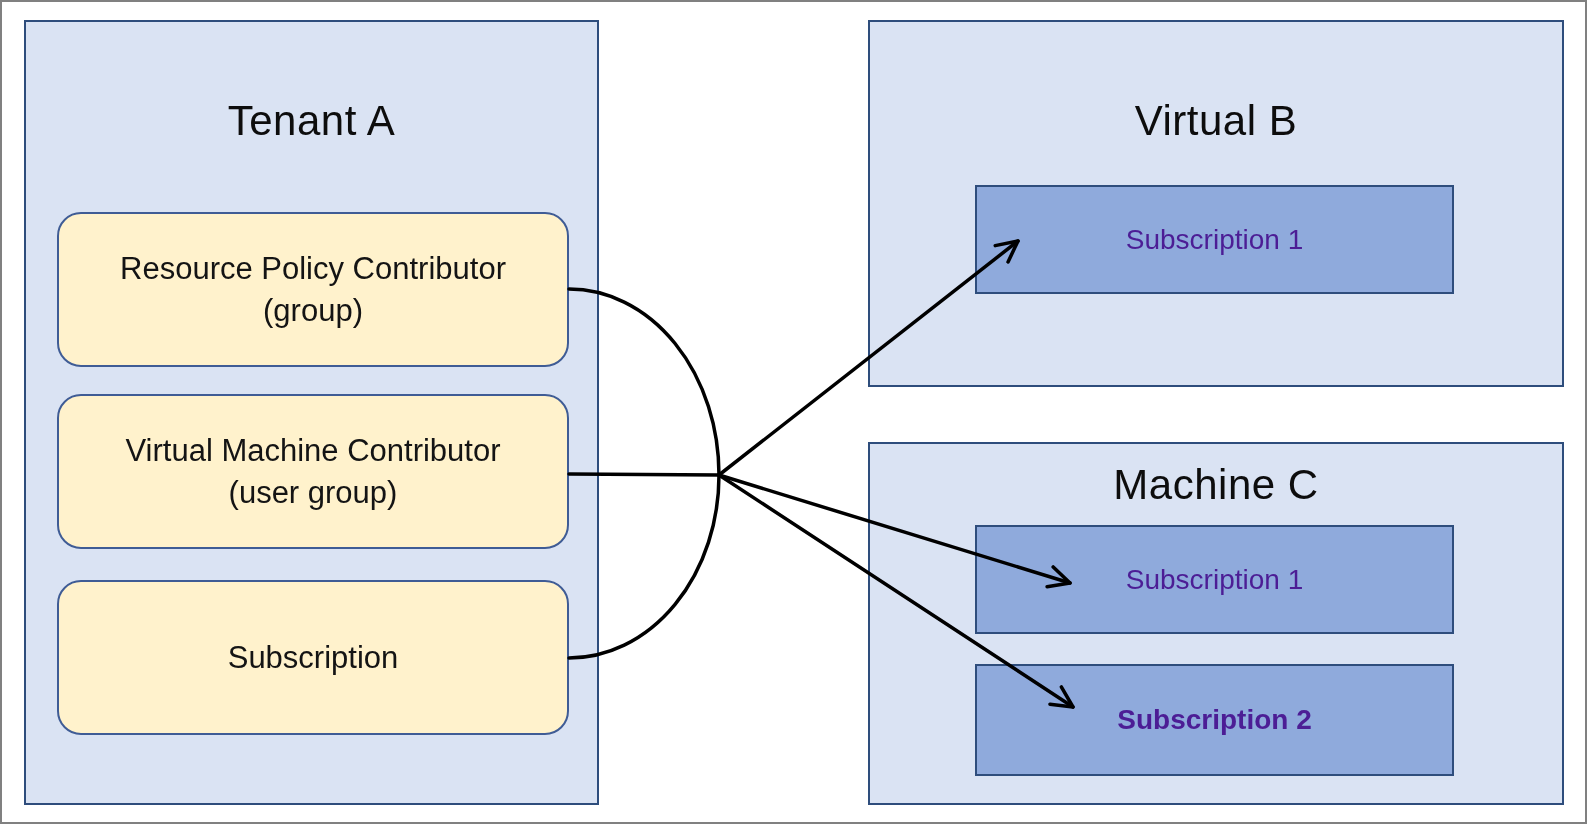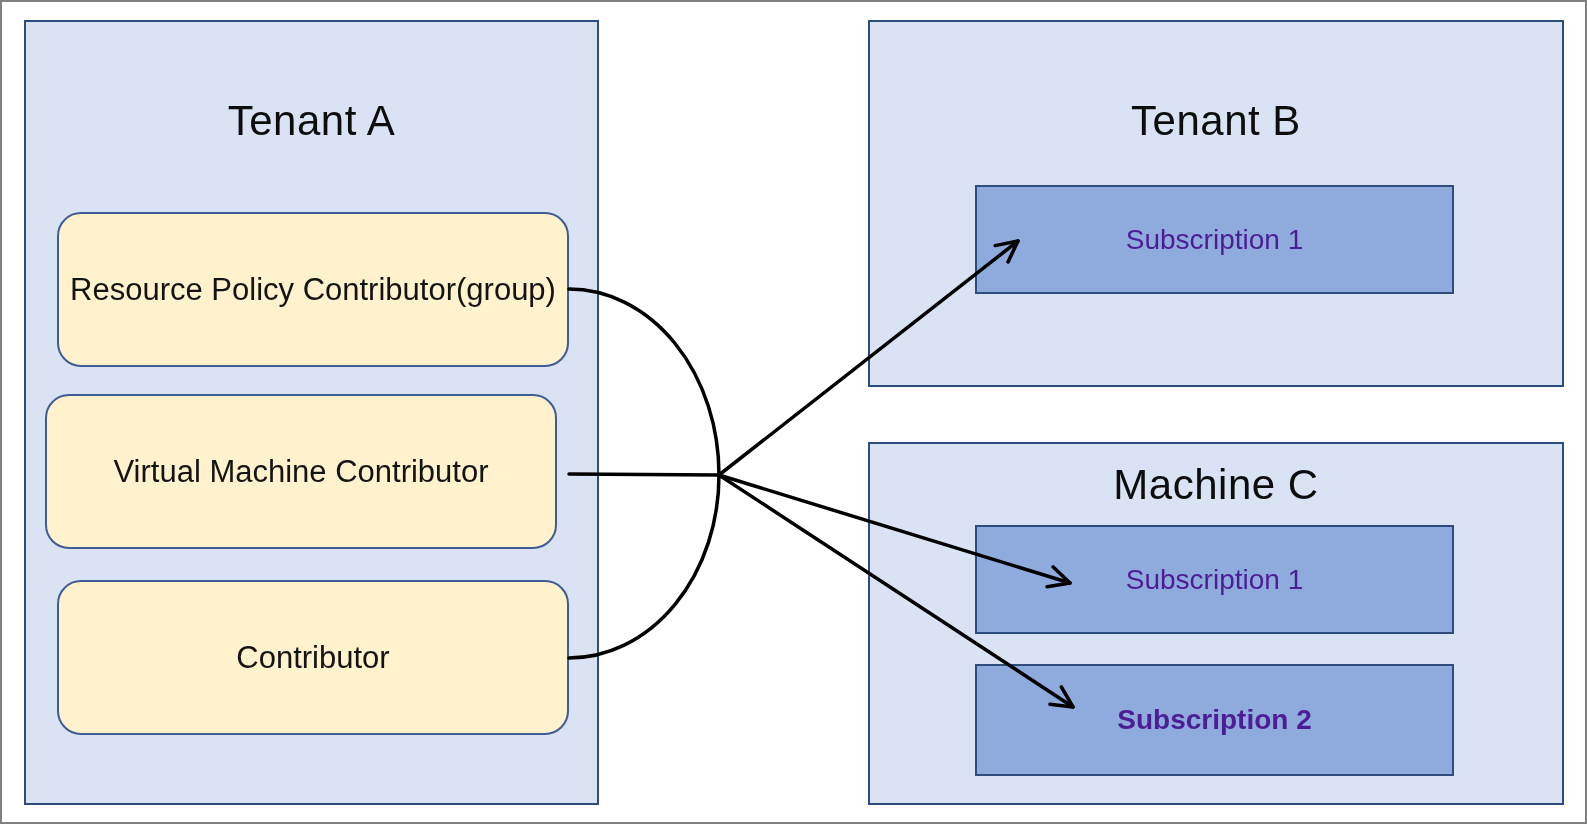--- a/index.html
+++ b/index.html
@@ -27,20 +27,21 @@
     color:#0d0d0d;
     letter-spacing:0.5px;
   }
   .role-box{
     position:absolute;
     background:var(--role-fill,#FFF2CC);
     border:2.5px solid var(--role-border,#3F5C95);
     border-radius:24px;
     box-sizing:border-box;
     display:flex;
+    flex-direction:column;
     align-items:center;
     justify-content:center;
     text-align:center;
     font-size:31px;
     line-height:42px;
     color:#141414;
   }
   .sub-box{
     position:absolute;
     background:var(--subscription-fill,#8FAADC);
@@ -63,38 +64,39 @@
 </head>
 <body>
 
 <div class="canvas">
 
   <div class="tenant" style="left:22px;top:18px;width:575px;height:785px;">
     <div class="tenant-title" style="top:76px;">Tenant A</div>
   </div>
 
   <div class="tenant" style="left:866px;top:18px;width:696px;height:367px;">
-    <div class="tenant-title" style="top:76px;">Tenant B</div>
+    <div class="tenant-title" style="top:76px;">Virtual B</div>
   </div>
 
   <div class="tenant" style="left:866px;top:440px;width:696px;height:363px;">
     <div class="tenant-title" style="top:18px;">Machine C</div>
   </div>
 
   <div class="role-box" style="left:55px;top:210px;width:512px;height:155px;">
     <span>Resource Policy Contributor</span>
     <span>(group)</span>
   </div>
 
-  <div class="role-box" style="left:43px;top:392px;width:512px;height:155px;">
+  <div class="role-box" style="left:55px;top:392px;width:512px;height:155px;">
     <span>Virtual Machine Contributor</span>
+    <span>(user group)</span>
   </div>
 
   <div class="role-box" style="left:55px;top:578px;width:512px;height:155px;">
-    <span>Contributor</span>
+    <span>Subscription</span>
   </div>
 
   <div class="sub-box" style="left:973px;top:183px;width:479px;height:109px;">
     <span>Subscription 1</span>
   </div>
 
   <div class="sub-box" style="left:973px;top:523px;width:479px;height:109px;">
     <span>Subscription 1</span>
   </div>
 

